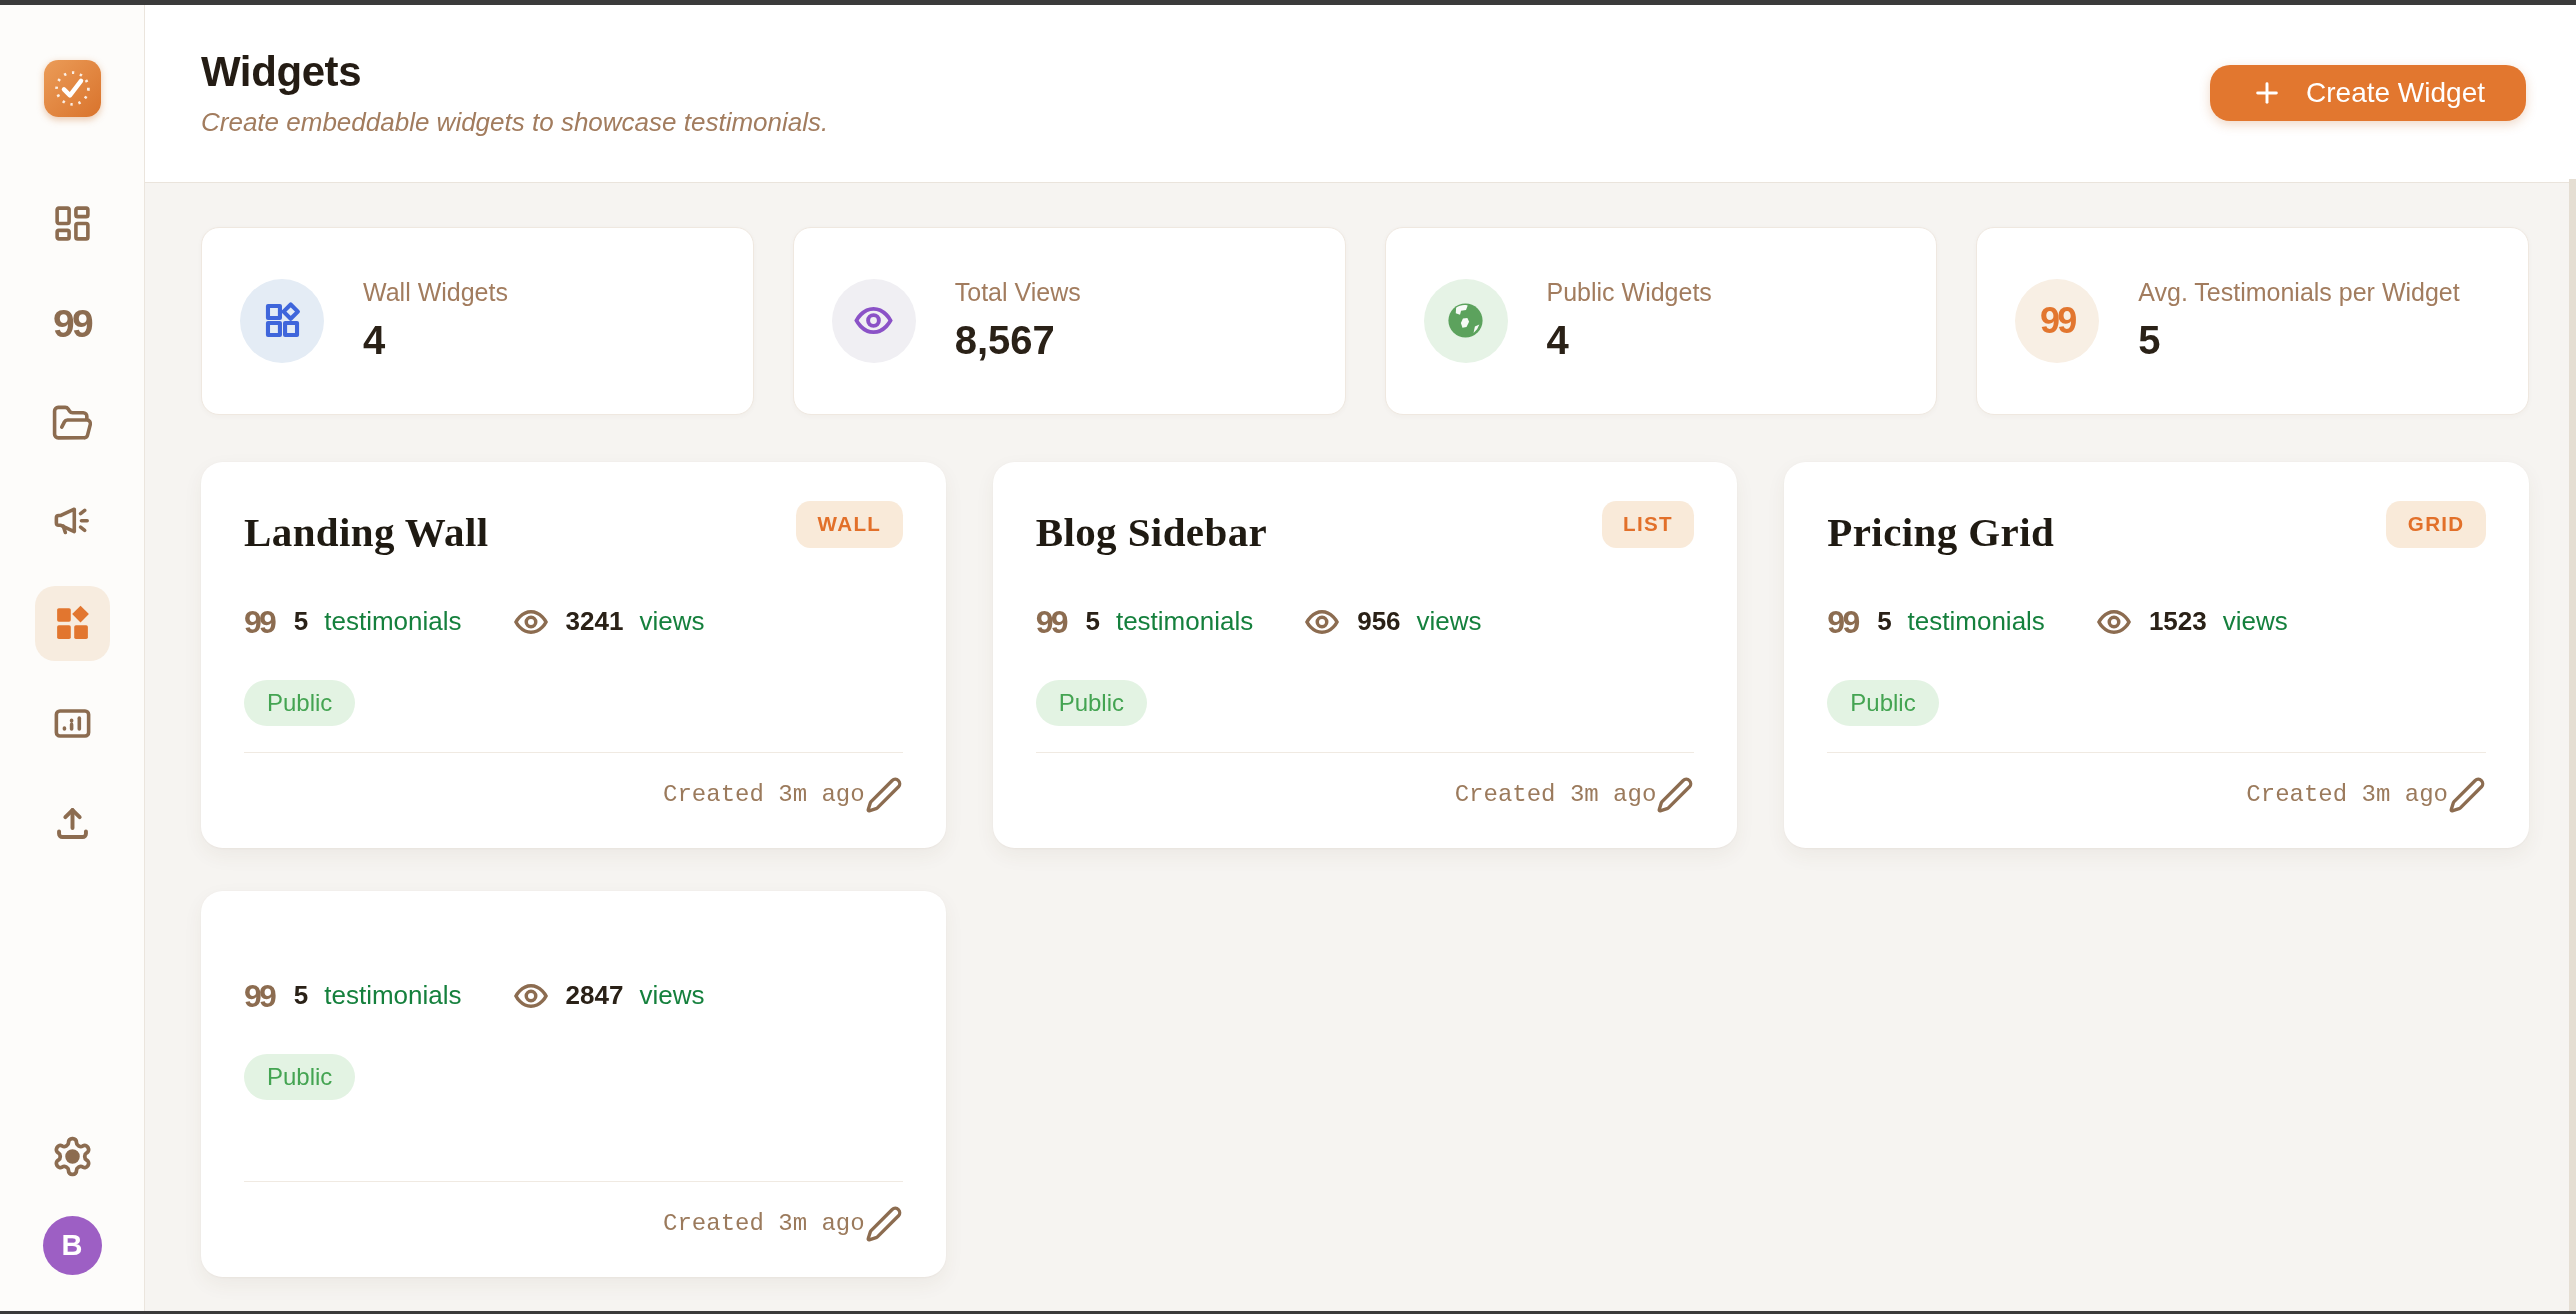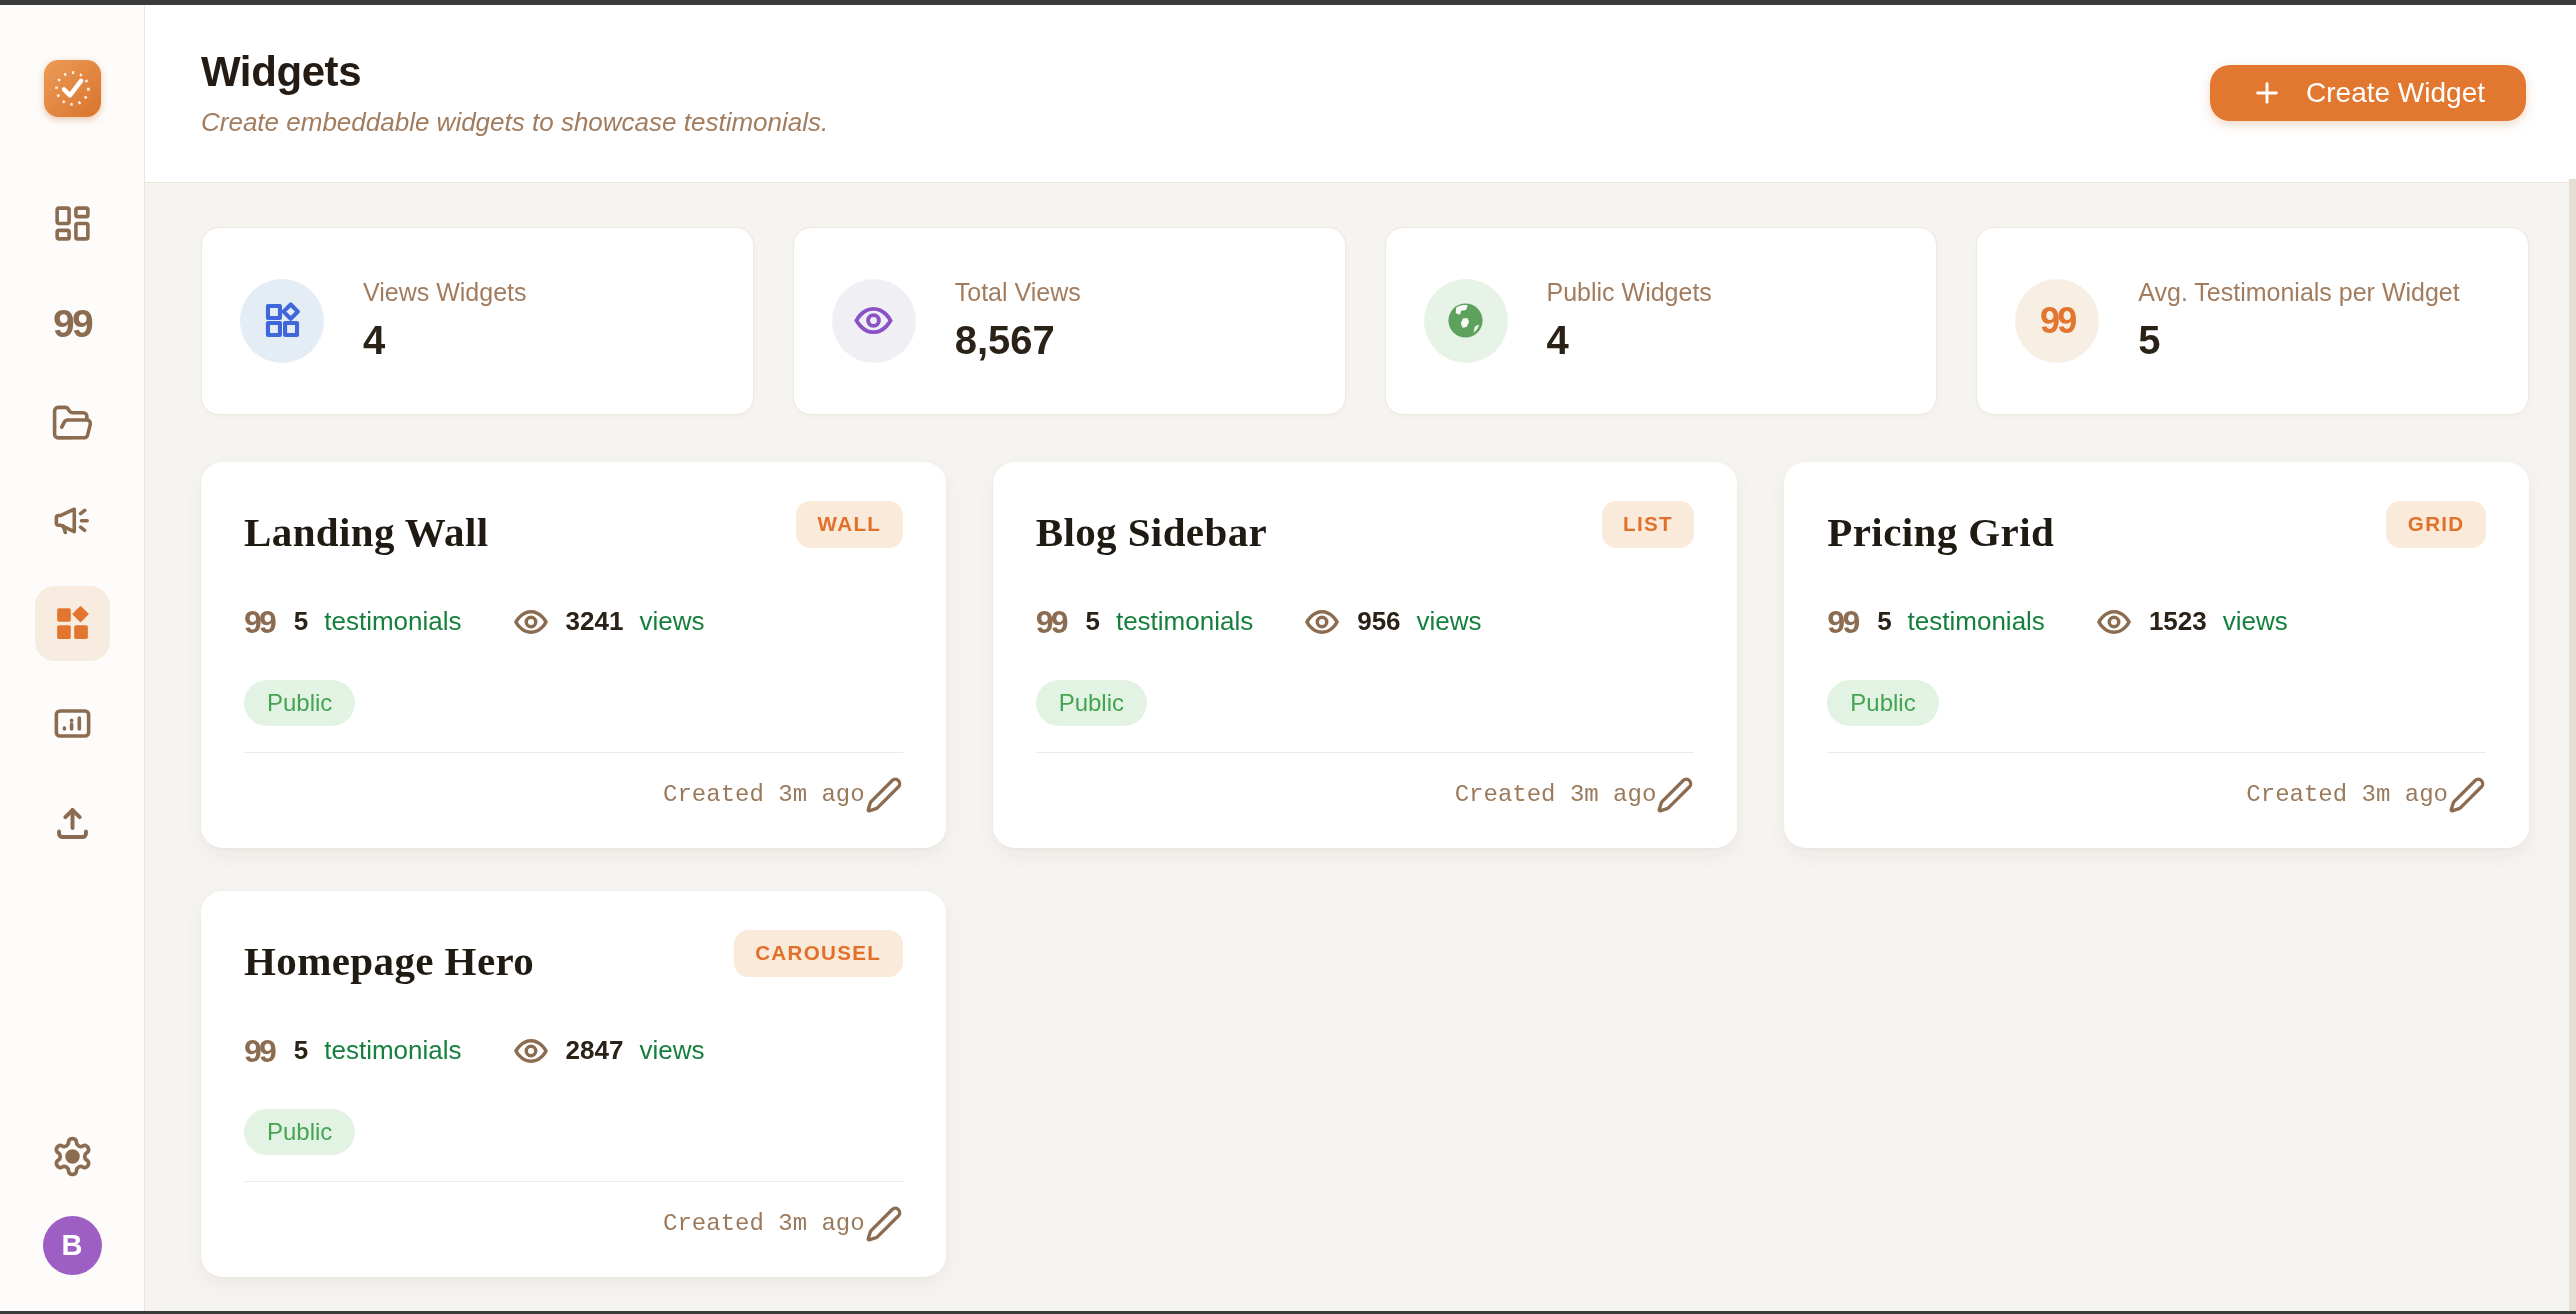--- a/index.html
+++ b/index.html
@@ -223,21 +223,21 @@
       <div class="stat-card">
         <div class="stat-icon-wrap bg-blue">
           <svg width="41" height="41" viewBox="0 0 24 24" fill="none" stroke="#3f66db" stroke-width="2.4" stroke-linejoin="round">
             <rect x="3.5" y="3.5" width="7" height="7"></rect>
               <rect x="3.5" y="13.5" width="7" height="7"></rect>
             <rect x="13.5" y="13.5" width="7" height="7"></rect>
             <path d="M16.8 2.6 21 6.8 16.8 11 12.6 6.8Z"></path>
           </svg>
         </div>
         <div>
-          <div class="stat-label">Views Widgets</div>
+          <div class="stat-label">Wall Widgets</div>
           <div class="stat-value">4</div>
         </div>
       </div>
 
       <div class="stat-card">
         <div class="stat-icon-wrap bg-purple">
           <svg width="43" height="43" viewBox="0 0 24 24" fill="none" stroke="#8b52c7" stroke-width="2.2">
             <path d="M2.5 12s3.2-6.5 9.5-6.5S21.5 12 21.5 12s-3.2 6.5-9.5 6.5S2.5 12 2.5 12Z"></path>
             <circle cx="12" cy="12" r="3"></circle>
           </svg>
@@ -351,24 +351,20 @@
           <span class="created-text">Created 3m ago</span>
           <button class="edit-btn">
             <svg width="38" height="38" viewBox="0 0 24 24" fill="none" stroke="#8c6c50" stroke-width="2.1" stroke-linecap="round" stroke-linejoin="round">
               <path d="M21.17 6.81a2.82 2.82 0 0 0-3.98-3.99L3.84 16.17a2 2 0 0 0-.5.83l-1.32 4.35a.5.5 0 0 0 .62.63l4.36-1.32a2 2 0 0 0 .83-.5z"></path>
             </svg>
           </button>
         </div>
       </div>
 
       <div class="widget-card">
-        <div class="card-head">
-          <div class="card-title">Homepage Hero</div>
-          <span class="type-badge">CAROUSEL</span>
-        </div>
         <div class="card-stats">
           <span class="quote-glyph card-quote">99</span>
           <span class="stat-num">5</span>
           <span class="stat-word">testimonials</span>
           <svg class="eye-gap" width="38" height="38" viewBox="0 0 24 24" fill="none" stroke="#8c6c50" stroke-width="2.2">
             <path d="M2.5 12s3.2-6.5 9.5-6.5S21.5 12 21.5 12s-3.2 6.5-9.5 6.5S2.5 12 2.5 12Z"></path>
               <circle cx="12" cy="12" r="3"></circle>
           </svg>
           <span class="stat-num">2847</span>
           <span class="stat-word">views</span>

